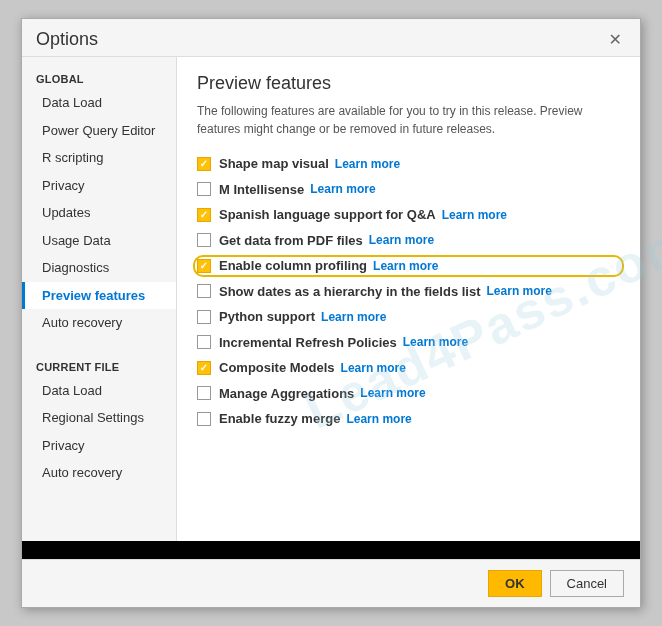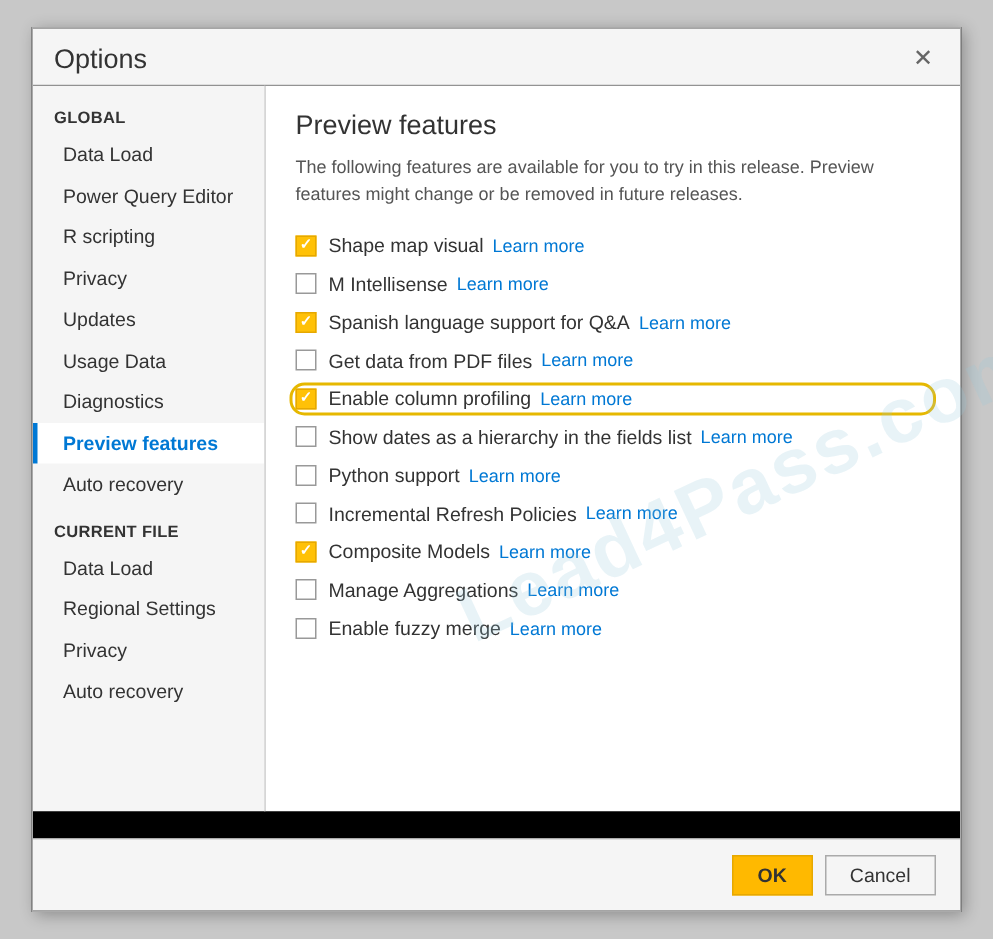--- a/index.html
+++ b/index.html
@@ -94,20 +94,21 @@
     .main-desc {
       font-size: 12px;
       color: #555;
       margin-bottom: 16px;
       line-height: 1.5;
     }
     .feature-list {
       display: flex;
       flex-direction: column;
       gap: 6px;
+      font-weight: bold;
     }
     .feature-item {
       display: flex;
       align-items: center;
       gap: 8px;
       font-size: 13px;
       color: #333;
       line-height: 1.5;
       position: relative;
     }
@@ -213,21 +214,21 @@
           <div class="sidebar-item">Data Load</div>
           <div class="sidebar-item">Power Query Editor</div>
           <div class="sidebar-item">R scripting</div>
           <div class="sidebar-item">Privacy</div>
           <div class="sidebar-item">Updates</div>
           <div class="sidebar-item">Usage Data</div>
           <div class="sidebar-item">Diagnostics</div>
           <div class="sidebar-item active">Preview features</div>
           <div class="sidebar-item">Auto recovery</div>
         </div>
-      <div class="sidebar-section-label" style="margin-top:4px;">CURRENT FILE</div>
+      <div class="sidebar-section-label" style="margin-top:16px;">CURRENT FILE</div>
       <div id="current-file-items">
           <div class="sidebar-item">Data Load</div>
           <div class="sidebar-item">Regional Settings</div>
           <div class="sidebar-item">Privacy</div>
           <div class="sidebar-item">Auto recovery</div>
         </div>
     </div>
     <div class="main-content">
       <div class="main-title">Preview features</div>
       <div class="main-desc">The following features are available for you to try in this release. Preview features might change or be removed in future releases.</div>

